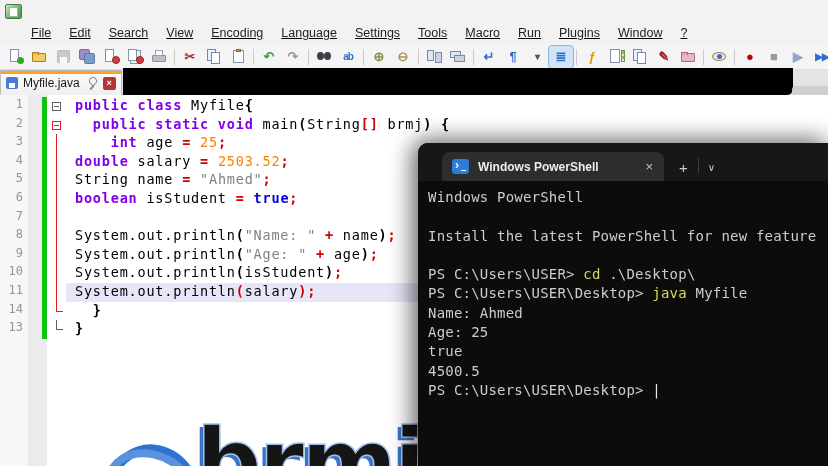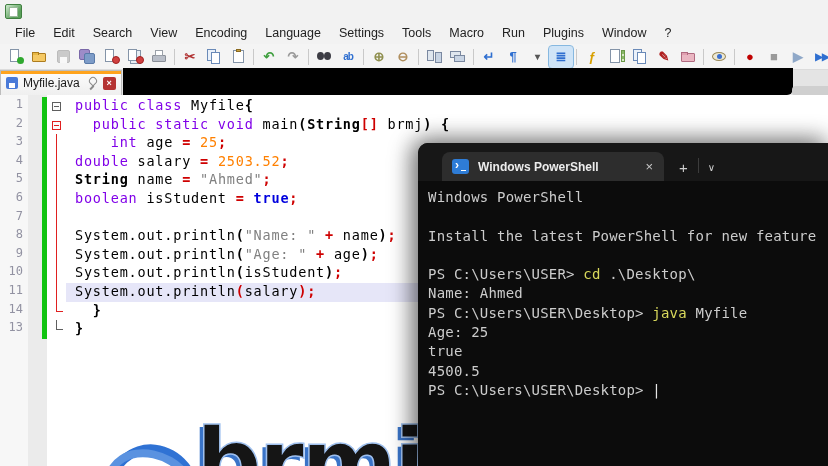--- a/index.html
+++ b/index.html
@@ -9,21 +9,21 @@
   
   .titlebar{position:absolute;left:0;top:0;width:828px;height:22px;background:#f2f2f2;
             display:flex;align-items:center;padding-left:5px;box-sizing:border-box;}
   .npp-icon{width:15px;height:13px;background:linear-gradient(135deg,#cfe9cf 0%,#5aa05a 70%);
             border:1px solid #3f7f3f;border-radius:2px;position:relative;flex:none;}
   .npp-icon:after{content:"";position:absolute;left:3px;top:2px;width:7px;height:8px;background:#fff;
             border:1px solid #9ab89a;}
   .title-text{font-size:12px;color:#1b1b1b;margin-left:6px;white-space:nowrap;}
 
   .menubar{position:absolute;left:0;top:22px;width:828px;height:22px;background:#f2f2f2;
-           display:flex;align-items:center;padding-left:6px;box-sizing:border-box;}
+           display:flex;align-items:center;padding-left:22px;box-sizing:border-box;text-decoration:underline;}
   .menu-item{font-size:12.5px;color:#222;padding:2px 9px;cursor:default;}
 
   .toolbar{position:absolute;left:0;top:44px;width:828px;height:26px;background:#f4f4f4;
            border-bottom:1px solid #dcdcdc;display:flex;align-items:center;padding-left:3px;box-sizing:border-box;}
   .tb-btn{width:24px;height:22px;display:flex;align-items:center;justify-content:center;border-radius:3px;flex:none;}
   .tb-btn.active{background:#cfe4f7;outline:1px solid #86b8e0;}
   .tb-btn.disabled{opacity:.45;filter:grayscale(1);}
   .tb-sep{width:1px;height:16px;background:#c9c9c9;margin:0 3px;flex:none;}
   .glyph{font-size:13px;line-height:1;font-weight:bold;}
   .glyph.small{font-size:10px;letter-spacing:-1px;}
@@ -97,22 +97,22 @@
   .c-fold.box:after{left:7px;top:9px;width:5px;height:1px;background:#5f5f5f;}
   .c-fold.boxr:before{left:5px;top:5px;width:9px;height:9px;background:#fdfdfd;border:1px solid var(--fold-red);}
   .c-fold.boxr:after{left:7px;top:9px;width:5px;height:1px;background:var(--fold-red);}
   .c-fold.endr:before{left:9px;top:0;width:1px;height:10px;background:var(--fold-red);}
   .c-fold.endr:after{left:9px;top:9px;width:7px;height:1px;background:var(--fold-red);}
   .c-fold.end:before{left:9px;top:0;width:1px;height:10px;background:#5f5f5f;}
   .c-fold.end:after{left:9px;top:9px;width:7px;height:1px;background:#5f5f5f;}
   .c-text{flex:1;white-space:pre;padding-left:9px;font:13.5px "DejaVu Sans Mono",monospace;
           letter-spacing:.8px;color:#000;}
   .code-row.hl .c-text{background:#e6e6f8;}
-  .tk-kw{color:var(--kw);font-weight:normal;}
-  .tk-typ{color:#000;font-weight:bold;}
+  .tk-kw{color:var(--kw);font-weight:bold;}
+  .tk-typ{color:#000;font-weight:normal;}
   .tk-op{color:var(--op);font-weight:bold;}
   .tk-num{color:var(--num);}
   .tk-str{color:var(--str);}
   .tk-b{color:#000;font-weight:bold;}
   .tk-bm{color:var(--op);font-weight:bold;}
   .tk-bool{color:var(--bool);font-weight:bold;}
 
   
   .logo{position:absolute;left:96px;top:341px;width:330px;height:122px;}
   .logo-swirl{position:absolute;left:4px;top:4px;width:92px;height:96px;}
@@ -406,22 +406,22 @@
       <div class="term-new-tab">+</div>
       <div class="term-divider"></div>
       <div class="term-chevron">∨</div>
     </div>
     <div class="term-body">
         <div class="t-line"><span class="c-d">Windows PowerShell</span></div>
         <div class="t-line"></div>
         <div class="t-line"><span class="c-d">Install the latest PowerShell for new feature</span></div>
         <div class="t-line"></div>
         <div class="t-line"><span class="c-d">PS C:\Users\USER&gt; </span><span class="c-y">cd</span><span class="c-d"> .\Desktop\</span></div>
+        <div class="t-line"><span class="c-d">PS C:\Users\USER\Desktop&gt; </span><span class="c-y">java</span><span class="c-d"> Myfile</span></div>
         <div class="t-line"><span class="c-d">Name: Ahmed</span></div>
-        <div class="t-line"><span class="c-d">PS C:\Users\USER\Desktop&gt; </span><span class="c-y">java</span><span class="c-d"> Myfile</span></div>
         <div class="t-line"><span class="c-d">Age: 25</span></div>
         <div class="t-line"><span class="c-d">true</span></div>
         <div class="t-line"><span class="c-d">4500.5</span></div>
         <div class="t-line"><span class="c-d">PS C:\Users\USER\Desktop&gt; </span><span class="c-cur">|</span></div>
       </div>
   </div>
 
 </div>
 
 </body></html>

